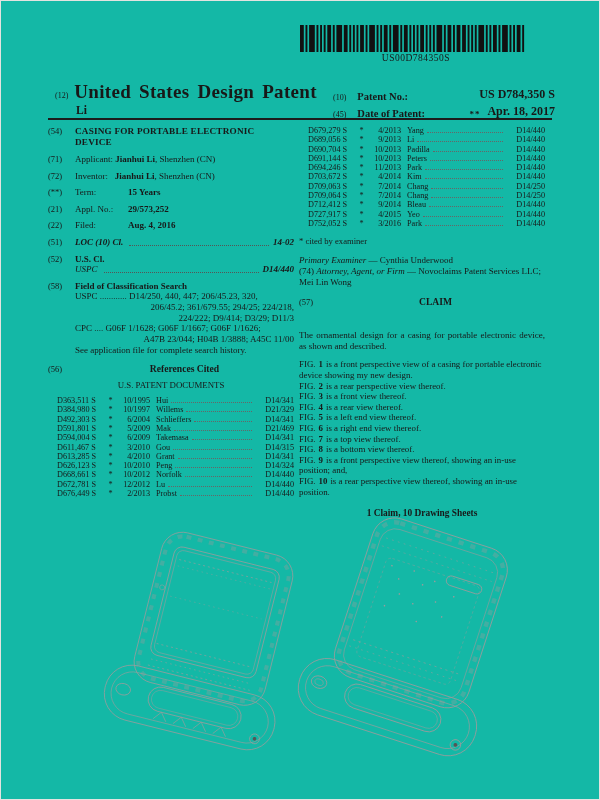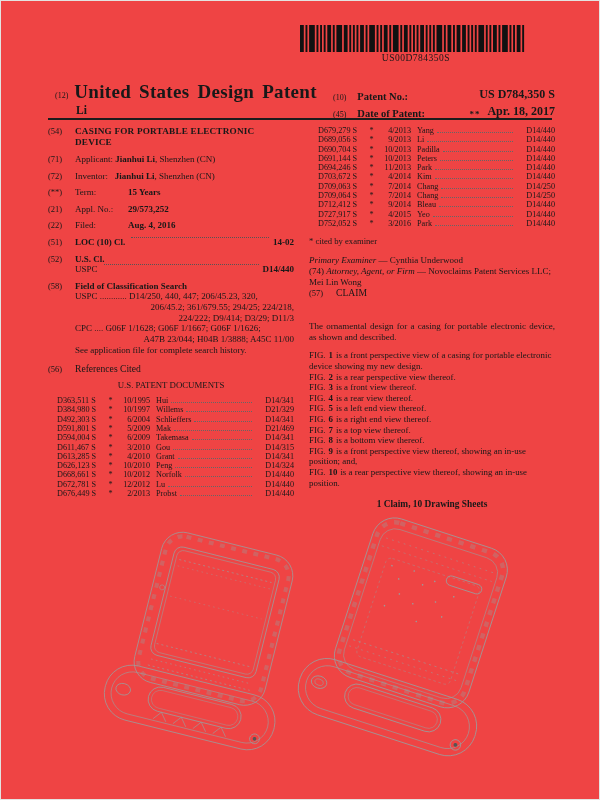--- a/index.html
+++ b/index.html
@@ -1,17 +1,17 @@
 <!DOCTYPE html>
 <html><head>
 <meta charset="utf-8">
 <style>
   html,body{margin:0;padding:0;background:#fff;}
   .page{
-    position:relative;width:600px;height:800px;background:#ef4444;
+    position:relative;width:600px;height:800px;background:#14b8a6;
     font-family:"Liberation Serif","DejaVu Serif",serif;color:#181818;
     overflow:hidden;border:1px solid #e3e3e0;box-sizing:border-box;
   }
   
   .barcode-wrap{position:absolute;left:295px;top:24px;width:240px;text-align:center;}
   .barcode-wrap svg{display:block;}
   .barcode-text{font-size:9.5px;letter-spacing:0.5px;margin-top:1px;}
   
   .hdr-left{position:absolute;left:54px;top:80px;}
   .hdr-title-row{display:flex;align-items:baseline;}
@@ -19,36 +19,36 @@
   .doc-type{font-size:19px;font-weight:bold;letter-spacing:0.3px;word-spacing:3px;}
   .hdr-inventor{font-size:11.5px;font-weight:bold;margin:1px 0 0 21px;}
   .hdr-right{position:absolute;left:332px;top:86px;width:222px;font-size:11px;}
   .hdr-row{display:flex;align-items:flex-end;margin-bottom:2px;}
   .hdr-row .lab{font-weight:bold;font-size:10.5px;margin-left:5px;}
   .hdr-row .sp{flex:1;}
   .hdr-row .val{font-weight:bold;font-size:12px;}
   .hdr-row .stars{font-size:9px;font-weight:bold;margin-right:7px;letter-spacing:1px;}
   .rule{position:absolute;left:47px;right:47px;top:117px;border-top:2px solid #1c1c1c;}
   
-  .cols{position:absolute;left:47px;top:125px;width:507px;display:flex;gap:15px;}
+  .cols{position:absolute;left:47px;top:125px;width:507px;display:flex;gap:5px;}
   .col{width:246px;font-size:9px;line-height:10.6px;}
   .field{display:flex;margin-bottom:6px;}
   .tag{width:27px;flex:none;font-size:8.5px;}
   .fbody{flex:1;}
   .w54{max-width:182px;}
   .b{font-weight:bold;}
   .title54{font-weight:bold;font-size:9.2px;line-height:11px;letter-spacing:0.2px;}
   .lv{display:flex;}
   .lv .flabel{width:53px;flex:none;}
-  .leader{display:flex;align-items:flex-start;}
+  .leader{display:flex;align-items:flex-end;font-style:italic;}
   .dots{flex:1;border-bottom:1px dotted #555;margin:0 4px 2px 6px;min-width:8px;}
   .alignR{text-align:right;}
   .note{margin-top:1px;}
   .secrow{display:flex;margin-bottom:5px;}
-  .sechead{flex:1;text-align:left;font-weight:normal;font-size:9.6px;}
+  .sechead{flex:1;text-align:center;font-weight:bold;font-size:9.6px;}
   .subhead{text-align:center;font-size:8.8px;margin:2px 0 6px 0;}
   
   .refrow{display:flex;align-items:baseline;font-size:8.2px;line-height:9.3px;margin-left:9px;}
   .r-no{width:49px;flex:none;}
   .r-star{width:9px;flex:none;text-align:center;}
   .r-date{width:35px;flex:none;text-align:right;}
   .r-name{margin-left:6px;}
   .r-dots{flex:1;border-bottom:1px dotted #666;margin:0 2px 1.5px 3px;min-width:6px;}
   .r-cls{width:40px;flex:none;text-align:right;}
   .cited{font-size:8.6px;margin-top:8px;}
@@ -441,21 +441,21 @@
             <span class="r-cls">D14/440</span>
           </div>
         </div>
 
       <div class="cited">* cited by examiner</div>
 
       <div class="para"><i>Primary Examiner</i> <span>— Cynthia Underwood</span></div>
 
       <div style="line-height:11px;"><span>(74)</span> <i>Attorney, Agent, or Firm</i> <span>— Novoclaims Patent Services LLC; Mei Lin Wong</span></div>
 
-      <div class="secrow" style="">
+      <div class="secrow" style="margin-top:9px;">
         <span class="tag">(57)</span>
         <span class="sechead">CLAIM</span>
       </div>
       <div class="claimtext">The ornamental design for a casing for portable electronic device, as shown and described.</div>
 
 
       <div>
 
           <div class="fig">
             <span>FIG.</span><b class="fign">1</b><span>is a front perspective view of a casing for portable electronic device showing my new design.</span>

